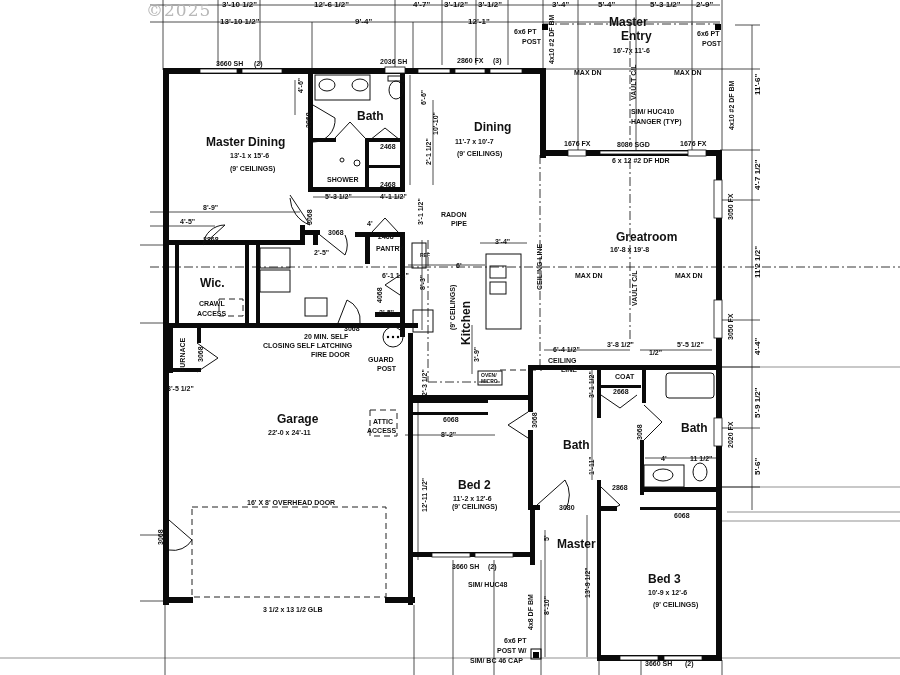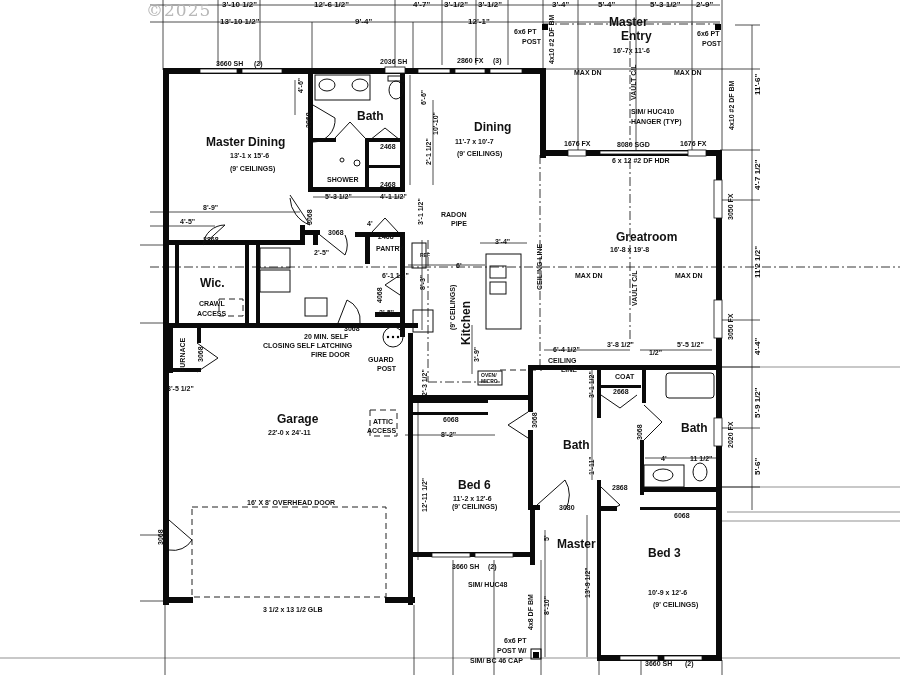--- a/index.html
+++ b/index.html
@@ -374,21 +374,21 @@
 <span class="lbl tiny" style="left:690px;top:455px;">11 1/2"</span>
 <span class="lbl tiny" style="left:612px;top:484px;">2868</span>
 <span class="lbl tiny" style="left:674px;top:512px;">6068</span>
 <span class="lbl tiny vert" style="left:588px;top:398px;">3'-1 1/2"</span>
 <span class="lbl tiny vert" style="left:588px;top:475px;">1'-11"</span>
 
 <span class="lbl tiny" style="left:443px;top:416px;">6068</span>
 <span class="lbl tiny" style="left:441px;top:431px;">8'-2"</span>
 <span class="lbl tiny vert" style="left:421px;top:396px;">2'-3 1/2"</span>
 <span class="lbl tiny vert" style="left:421px;top:512px;">12'-11 1/2"</span>
-<span class="lbl room" style="left:458px;top:479px;">Bed 6</span>
+<span class="lbl room" style="left:458px;top:479px;">Bed 2</span>
 <span class="lbl tiny" style="left:453px;top:495px;">11'-2 x 12'-6</span>
 <span class="lbl tiny" style="left:452px;top:503px;">(9' CEILINGS)</span>
 <span class="lbl room" style="left:277px;top:413px;">Garage</span>
 <span class="lbl tiny" style="left:268px;top:429px;">22'-0 x 24'-11</span>
 <span class="lbl tiny" style="left:373px;top:418px;">ATTIC</span>
 <span class="lbl tiny" style="left:367px;top:427px;">ACCESS</span>
 <span class="lbl tiny" style="left:247px;top:499px;">16' X 8' OVERHEAD DOOR</span>
 <span class="lbl tiny vert" style="left:157px;top:545px;">3068</span>
 <span class="lbl tiny" style="left:263px;top:606px;">3 1/2 x 13 1/2 GLB</span>
 
@@ -397,17 +397,17 @@
 <span class="lbl tiny" style="left:468px;top:581px;">SIM/ HUC48</span>
 <span class="lbl tiny" style="left:559px;top:504px;">3080</span>
 <span class="lbl room" style="left:557px;top:538px;">Master</span>
 <span class="lbl tiny vert" style="left:543px;top:541px;">5'</span>
 <span class="lbl tiny vert" style="left:584px;top:598px;">13'-9 1/2"</span>
 <span class="lbl tiny vert" style="left:543px;top:615px;">8'-10"</span>
 <span class="lbl tiny vert" style="left:527px;top:630px;">4x8 DF BM</span>
 <span class="lbl tiny" style="left:504px;top:637px;">6x6 PT</span>
 <span class="lbl tiny" style="left:497px;top:647px;">POST W/</span>
 <span class="lbl tiny" style="left:470px;top:657px;">SIM/ BC 46 CAP</span>
-<span class="lbl room" style="left:648px;top:547px;">Bed 3</span>
+<span class="lbl room" style="left:648px;top:573px;">Bed 3</span>
 <span class="lbl tiny" style="left:648px;top:589px;">10'-9 x 12'-6</span>
 <span class="lbl tiny" style="left:653px;top:601px;">(9' CEILINGS)</span>
 <span class="lbl tiny" style="left:645px;top:660px;">3660 SH</span>
 <span class="lbl tiny" style="left:685px;top:660px;">(2)</span>
 
 </body></html>

